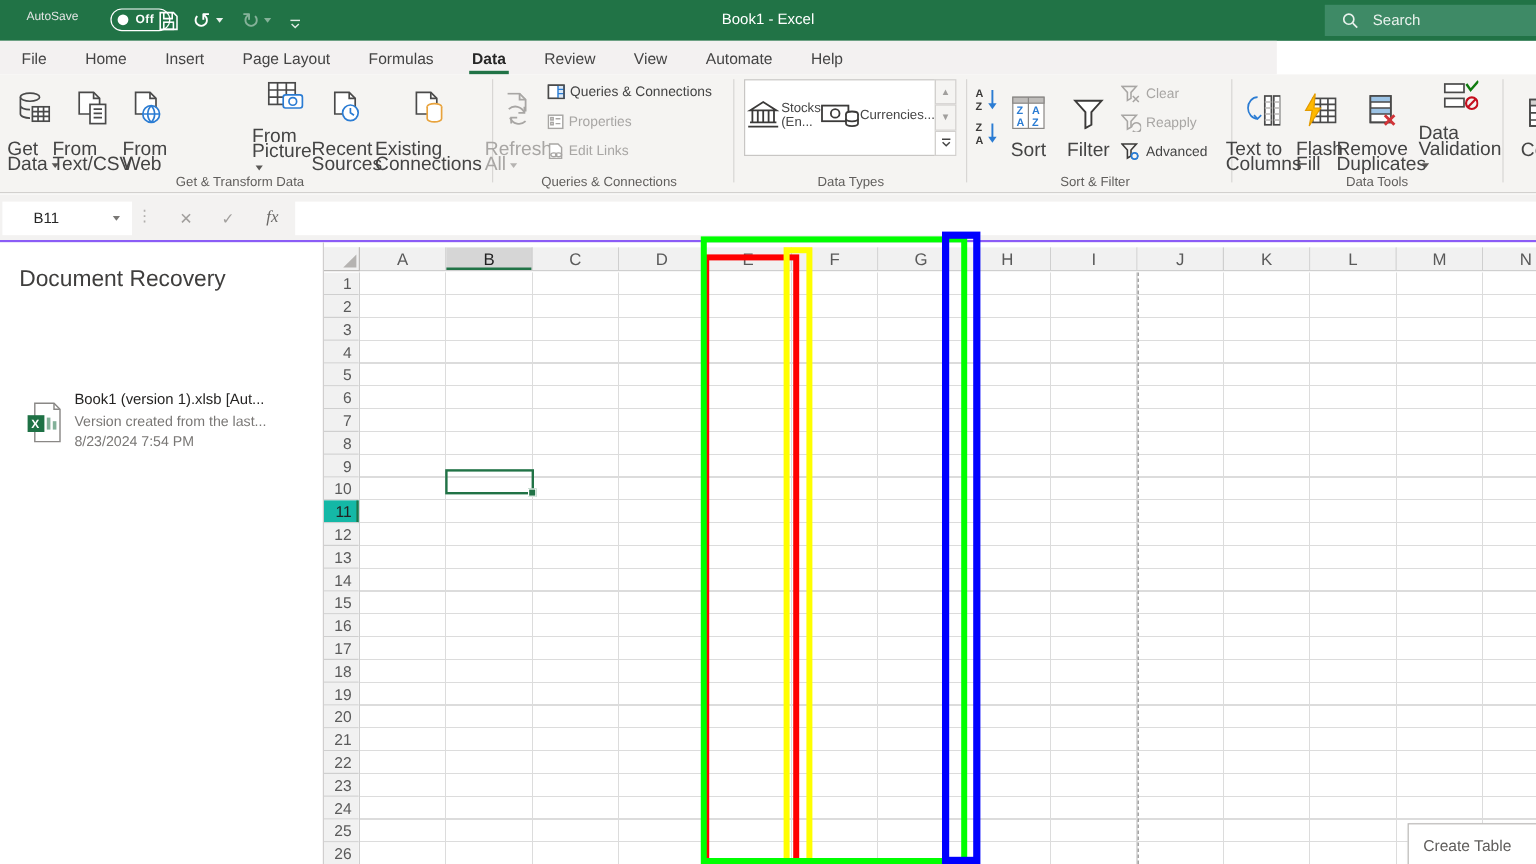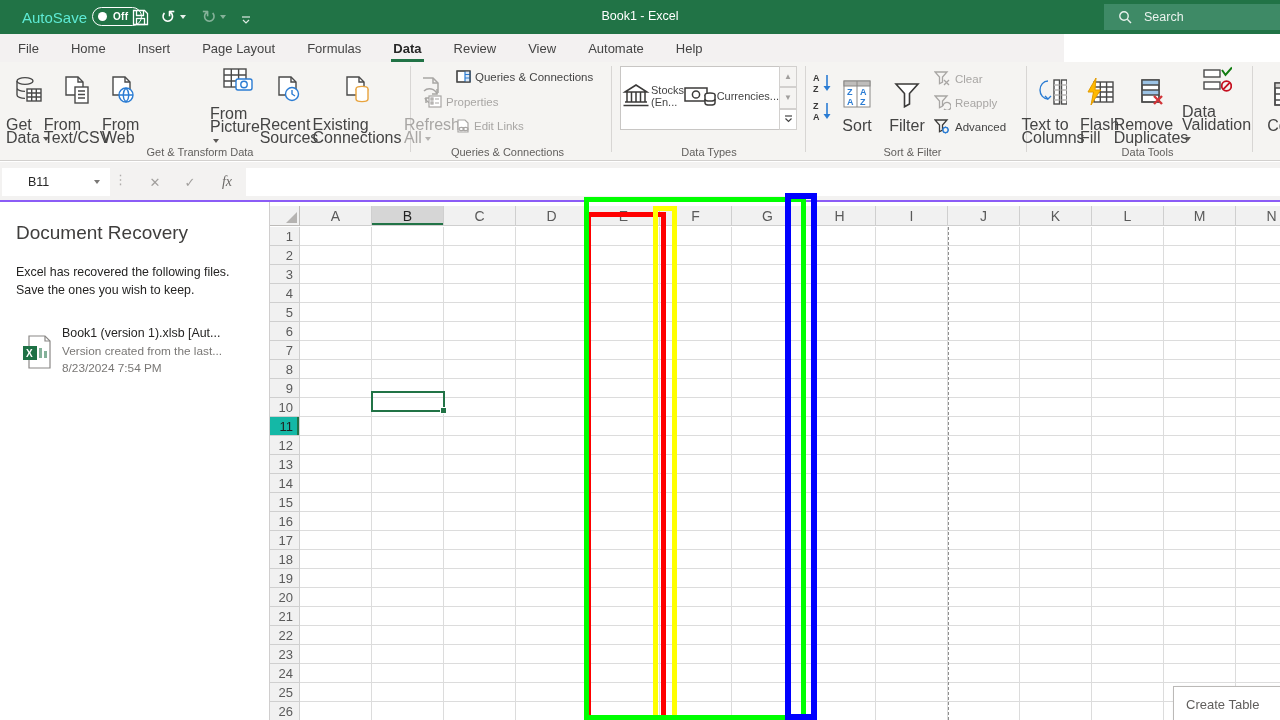--- a/index.html
+++ b/index.html
@@ -2,21 +2,21 @@
 <html><head>
 <meta charset="utf-8">
 <style>
   * { box-sizing: border-box; margin:0; padding:0; }
   html,body { background:#808080; }
   #app { position:relative; width:1280px; height:720px; overflow:hidden;
          font-family:"Liberation Sans", sans-serif; background:#fff; }
 
   
   .titlebar { position:absolute; left:0; top:0; width:1280px; height:34px; background:#217346; color:#fff; }
-  .autosave-label { position:absolute; left:22px; top:9px; font-size:15px; color:#5eead4; }
+  .autosave-label { position:absolute; left:22px; top:9px; font-size:10px; color:#e5e5e5; }
   .toggle { position:absolute; left:92px; top:7px; width:50px; height:19px; border:1px solid #fff; border-radius:10px; display:flex; align-items:center; }
   .toggle-dot { width:9px; height:9px; border-radius:50%; background:#fff; margin-left:5px; }
   .toggle-text { font-size:10px; font-weight:bold; color:#fff; margin-left:6px; letter-spacing:.3px; }
   .qat-btn { position:absolute; top:5px; width:24px; height:24px; display:flex; align-items:center; justify-content:center; color:#fff; }
   .qat-undo { left:156px; font-size:18px; }
   .qat-redo { left:197px; font-size:18px; opacity:.45; }
   .chv-white { display:inline-block; width:0; height:0; border-left:3px solid transparent; border-right:3px solid transparent; border-top:4px solid #fff; }
   .qat-chv1 { position:absolute; left:180px; top:15px; opacity:.9; }
   .qat-chv2 { position:absolute; left:220px; top:15px; opacity:.45; }
   .doc-title { position:absolute; left:50%; top:9px; transform:translateX(-50%); font-size:12.5px; color:#fff; }
@@ -237,21 +237,21 @@
       <span class="ic">
         <svg width="15" height="13" viewBox="0 0 15 13" fill="none" stroke="#4a4a4a" stroke-width="1.2">
           <rect x="1" y="1" width="13" height="11" fill="#fff"></rect>
           <rect x="9" y="1" width="5" height="11" fill="#dce9f7" stroke="none"></rect>
           <path d="M9 1v11M9 4.5h5M9 8h5M14 1v11" stroke="#2b7cd3"></path>
           <rect x="1" y="1" width="13" height="11"></rect>
         </svg>
       </span>
       <span>Queries &amp; Connections</span>
     </div>
-    <div class="btn-sm dim" style="left:428px; top:33px;">
+    <div class="btn-sm dim" style="left:456px; top:33px;">
       <span class="ic">
         <svg width="14" height="13" viewBox="0 0 14 13" fill="none" stroke="#a8a6a4" stroke-width="1.2">
           <rect x="1" y="1" width="12" height="11" fill="#fff"></rect>
             <rect x="3" y="3" width="2" height="2"></rect>
             <rect x="3" y="7" width="2" height="2"></rect>
             <path d="M7 4h4M7 8h4"></path>
         </svg>
       </span>
       <span>Properties</span>
     </div>
@@ -446,21 +446,20 @@
     <div class="fbtn" style="left:140px;">✕</div>
     <div class="fbtn" style="left:175px;">✓</div>
     <div class="fbtn" style="left:212px;">
       <span class="fx">fx</span>
     </div>
     <div class="finput"></div>
   </div>
 
   <div class="pane">
     <div class="pane-title">Document Recovery</div>
-    <div class="pane-msg">Excel has recovered the following files.  Save the ones you wish to keep.</div>
     <div class="rec-item">
       <div class="rec-ic">
         <svg width="30" height="36" viewBox="0 0 30 36">
           <path d="M8 2h16l5 5v27H8z" fill="#fff" stroke="#8a8886" stroke-width="1.2"></path>
           <path d="M24 2v5h5" fill="none" stroke="#8a8886" stroke-width="1.2"></path>
           <rect x="2" y="12" width="14" height="14" fill="#1e7145"></rect>
           <text x="5" y="23" font-size="10" font-weight="bold" fill="#fff" font-family="Liberation Sans, sans-serif">X</text>
           <rect x="18" y="14" width="3" height="10" fill="#1e7145" opacity=".55"></rect>
           <rect x="23" y="17" width="3" height="7" fill="#1e7145" opacity=".55"></rect>
         </svg>

